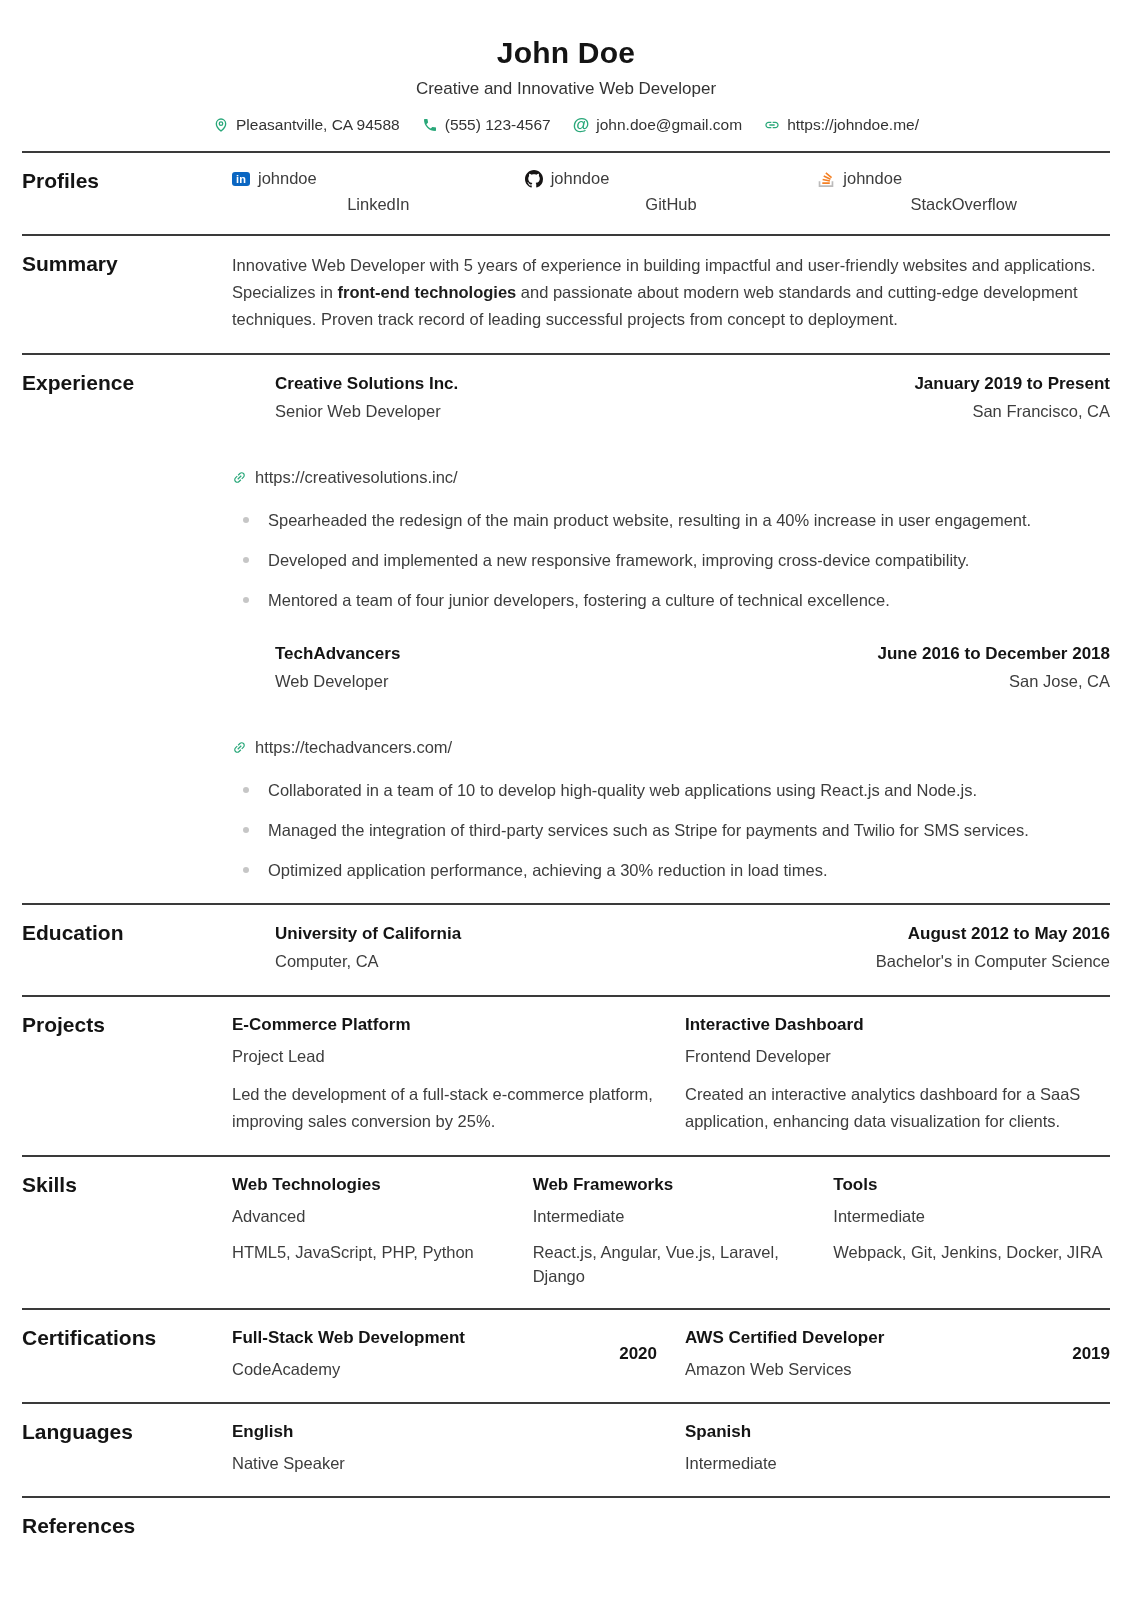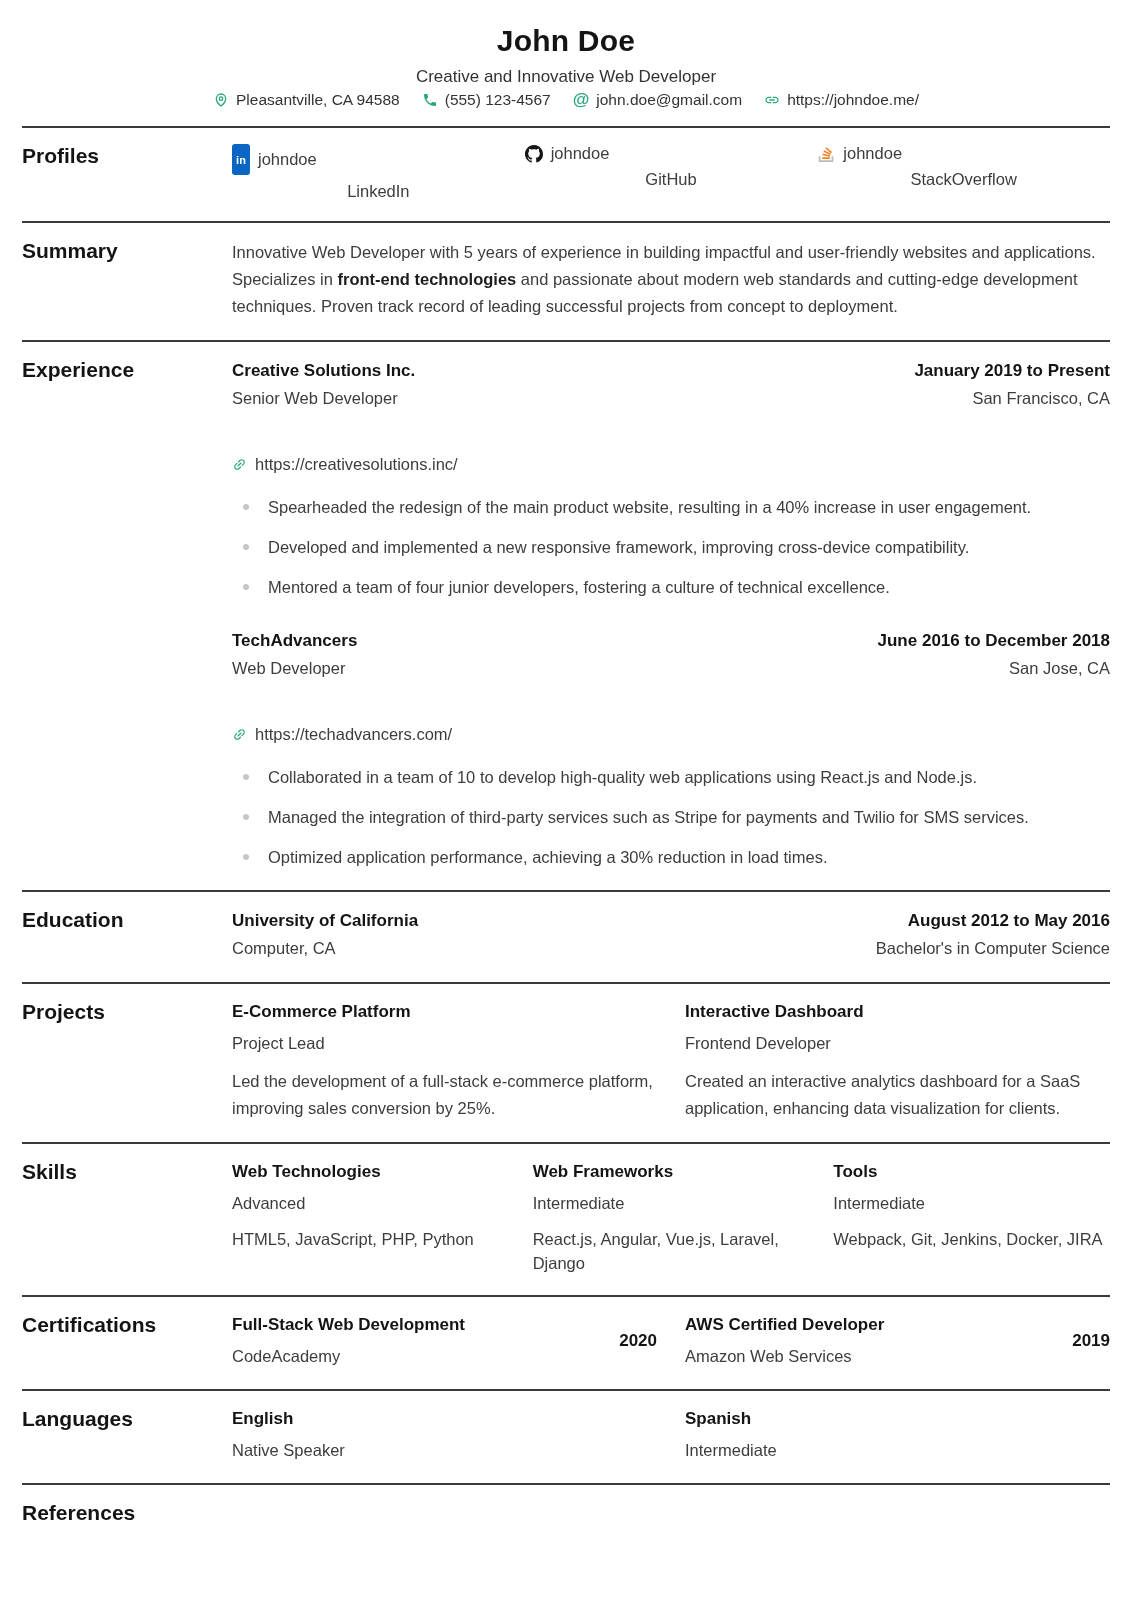--- a/index.html
+++ b/index.html
@@ -5,25 +5,25 @@
   * { margin: 0; padding: 0; box-sizing: border-box; }
   html, body { background: #ffffff; }
   body {
     width: 1132px; height: 1600px; overflow: hidden;
     font-family: "Liberation Sans", "DejaVu Sans", sans-serif;
     color: #3d3d3d;
   }
   .page { width: 1132px; padding: 0 22px; }
 
   
-  .header { text-align: center; padding: 24px 0 17px 0; }
+  .header { text-align: center; padding: 36px 0 17px 0; }
   .person-name { font-size: 30px; font-weight: bold; color: #141414; letter-spacing: .2px; }
   .person-title { font-size: 17px; color: #333333; margin-top: 9px; }
   .contact-row {
-    margin-top: 4px; display: flex; justify-content: center;
+    margin-top: 17px; display: flex; justify-content: center;
     align-items: center; gap: 22px; font-size: 15.5px; color: #333333;
   }
   .contact-item { display: inline-flex; align-items: center; gap: 7px; }
   .cicon { color: #2aa87a; display: inline-flex; align-items: center; }
   .cicon svg { width: 16px; height: 16px; }
   .at-glyph { font-size: 17px; font-weight: 600; line-height: 16px; }
 
   
   .section {
     display: grid; grid-template-columns: 210px 1fr;
@@ -31,34 +31,34 @@
     padding: 16px 0 20px 0;
   }
   .section-label { font-size: 21px; font-weight: bold; color: #141414; }
   .section-body { font-size: 16.5px; }
 
   
   .profiles-grid { display: grid; grid-template-columns: repeat(3, 1fr); }
   .profile-user { display: flex; align-items: center; gap: 8px; color: #3d3d3d; }
   .profile-net { margin-top: 7px; color: #3d3d3d; text-align: center; }
   .li-badge {
-    width: 18px; height: 31px; background: #0a66c2; color: #fff;
+    width: 18px; height: 14px; background: #0a66c2; color: #fff;
     border-radius: 3px; font-size: 11px; font-weight: bold;
     display: inline-flex; align-items: center; justify-content: center;
   }
   .gh-icon svg { width: 18px; height: 18px; fill: #171515; display: block; }
   .so-icon svg { width: 18px; height: 18px; display: block; }
 
   
   .summary-text { line-height: 27px; color: #3d3d3d; }
   .summary-text b { color: #1d1d1d; }
 
   
   .entry + .entry { margin-top: 28px; }
-  .row-split { display: flex; justify-content: space-between; align-items: baseline; }
+  .row-split { display: flex; justify-content: space-between; align-items: baseline; margin-left: 43px; }
   .entry-title { font-size: 17px; font-weight: bold; color: #141414; line-height: 26px; }
   .entry-dates { font-size: 17px; font-weight: bold; color: #141414; line-height: 26px; }
   .entry-sub { line-height: 28px; color: #3d3d3d; }
   .link-row { display: flex; align-items: center; gap: 8px; line-height: 28px; color: #3d3d3d; margin-top: 38px; }
   .link-row a { color: #3d3d3d; text-decoration: none; }
   .link-icon { color: #2aa87a; display: inline-flex; }
   .link-icon svg { width: 15px; height: 15px; transform: rotate(-45deg); }
   .bullets { margin-top: 16px; display: flex; flex-direction: column; gap: 14px; }
   .bullet { position: relative; padding-left: 36px; line-height: 26px; }
   .bullet::before {

